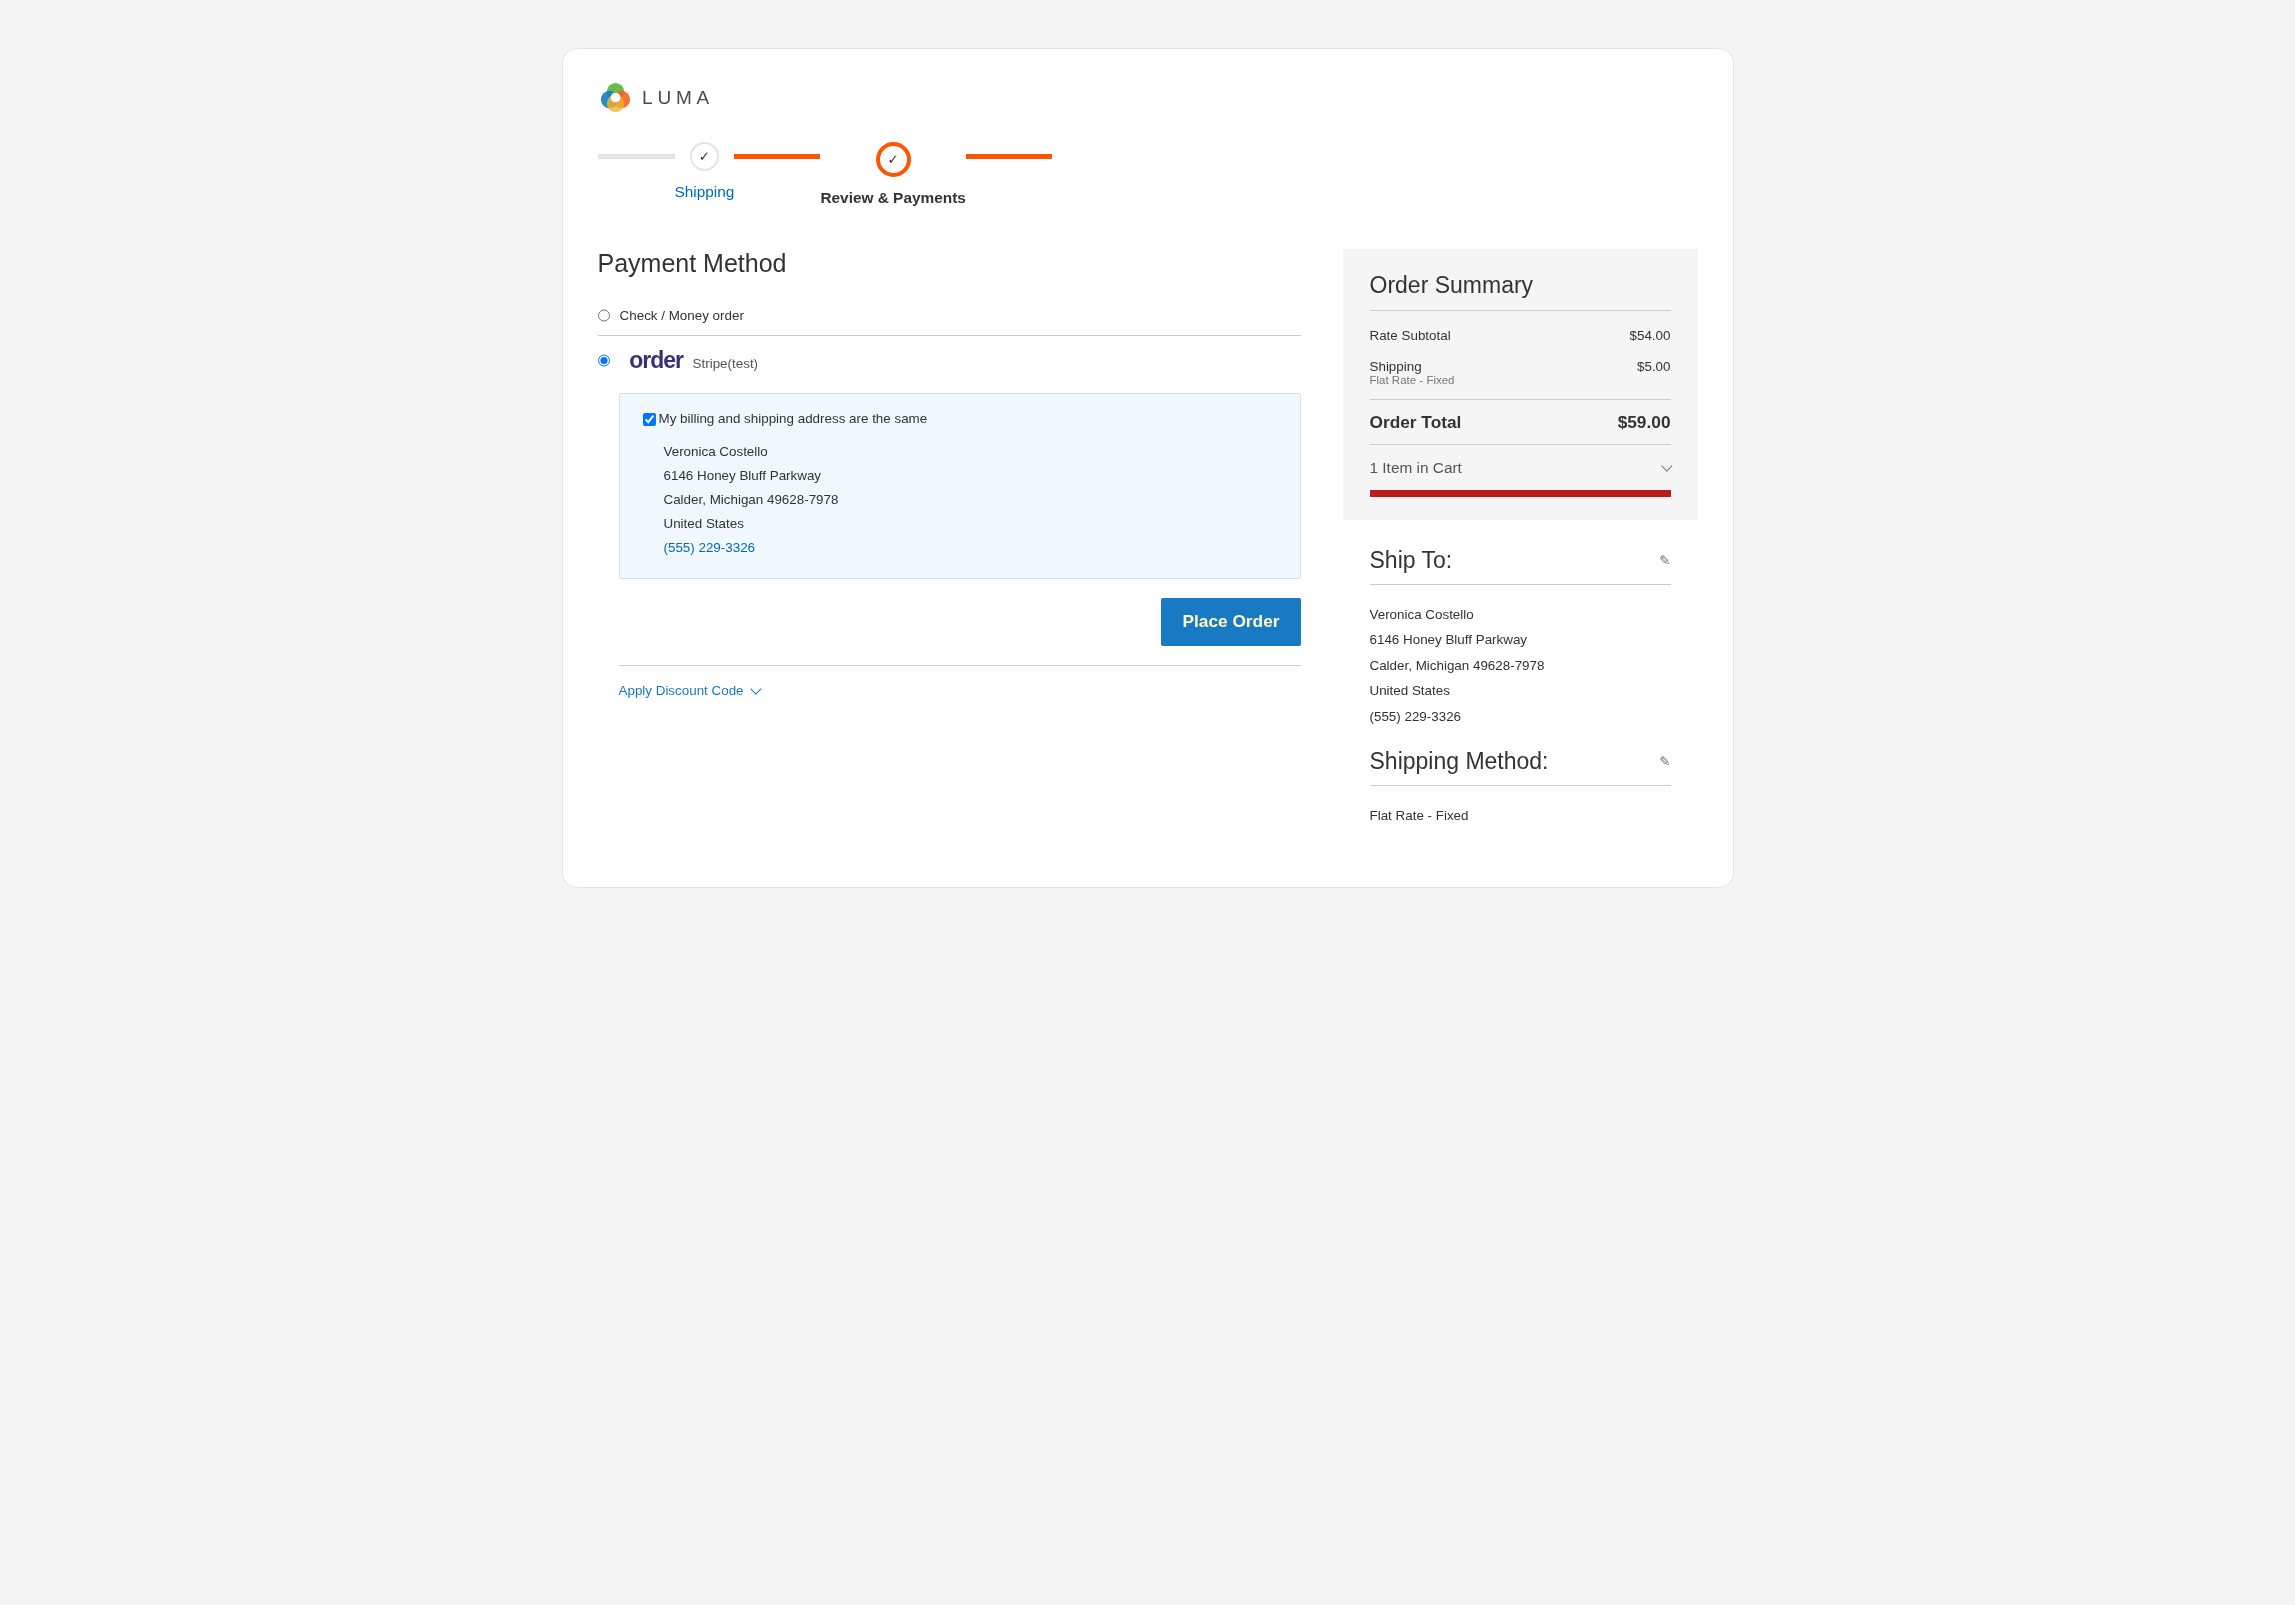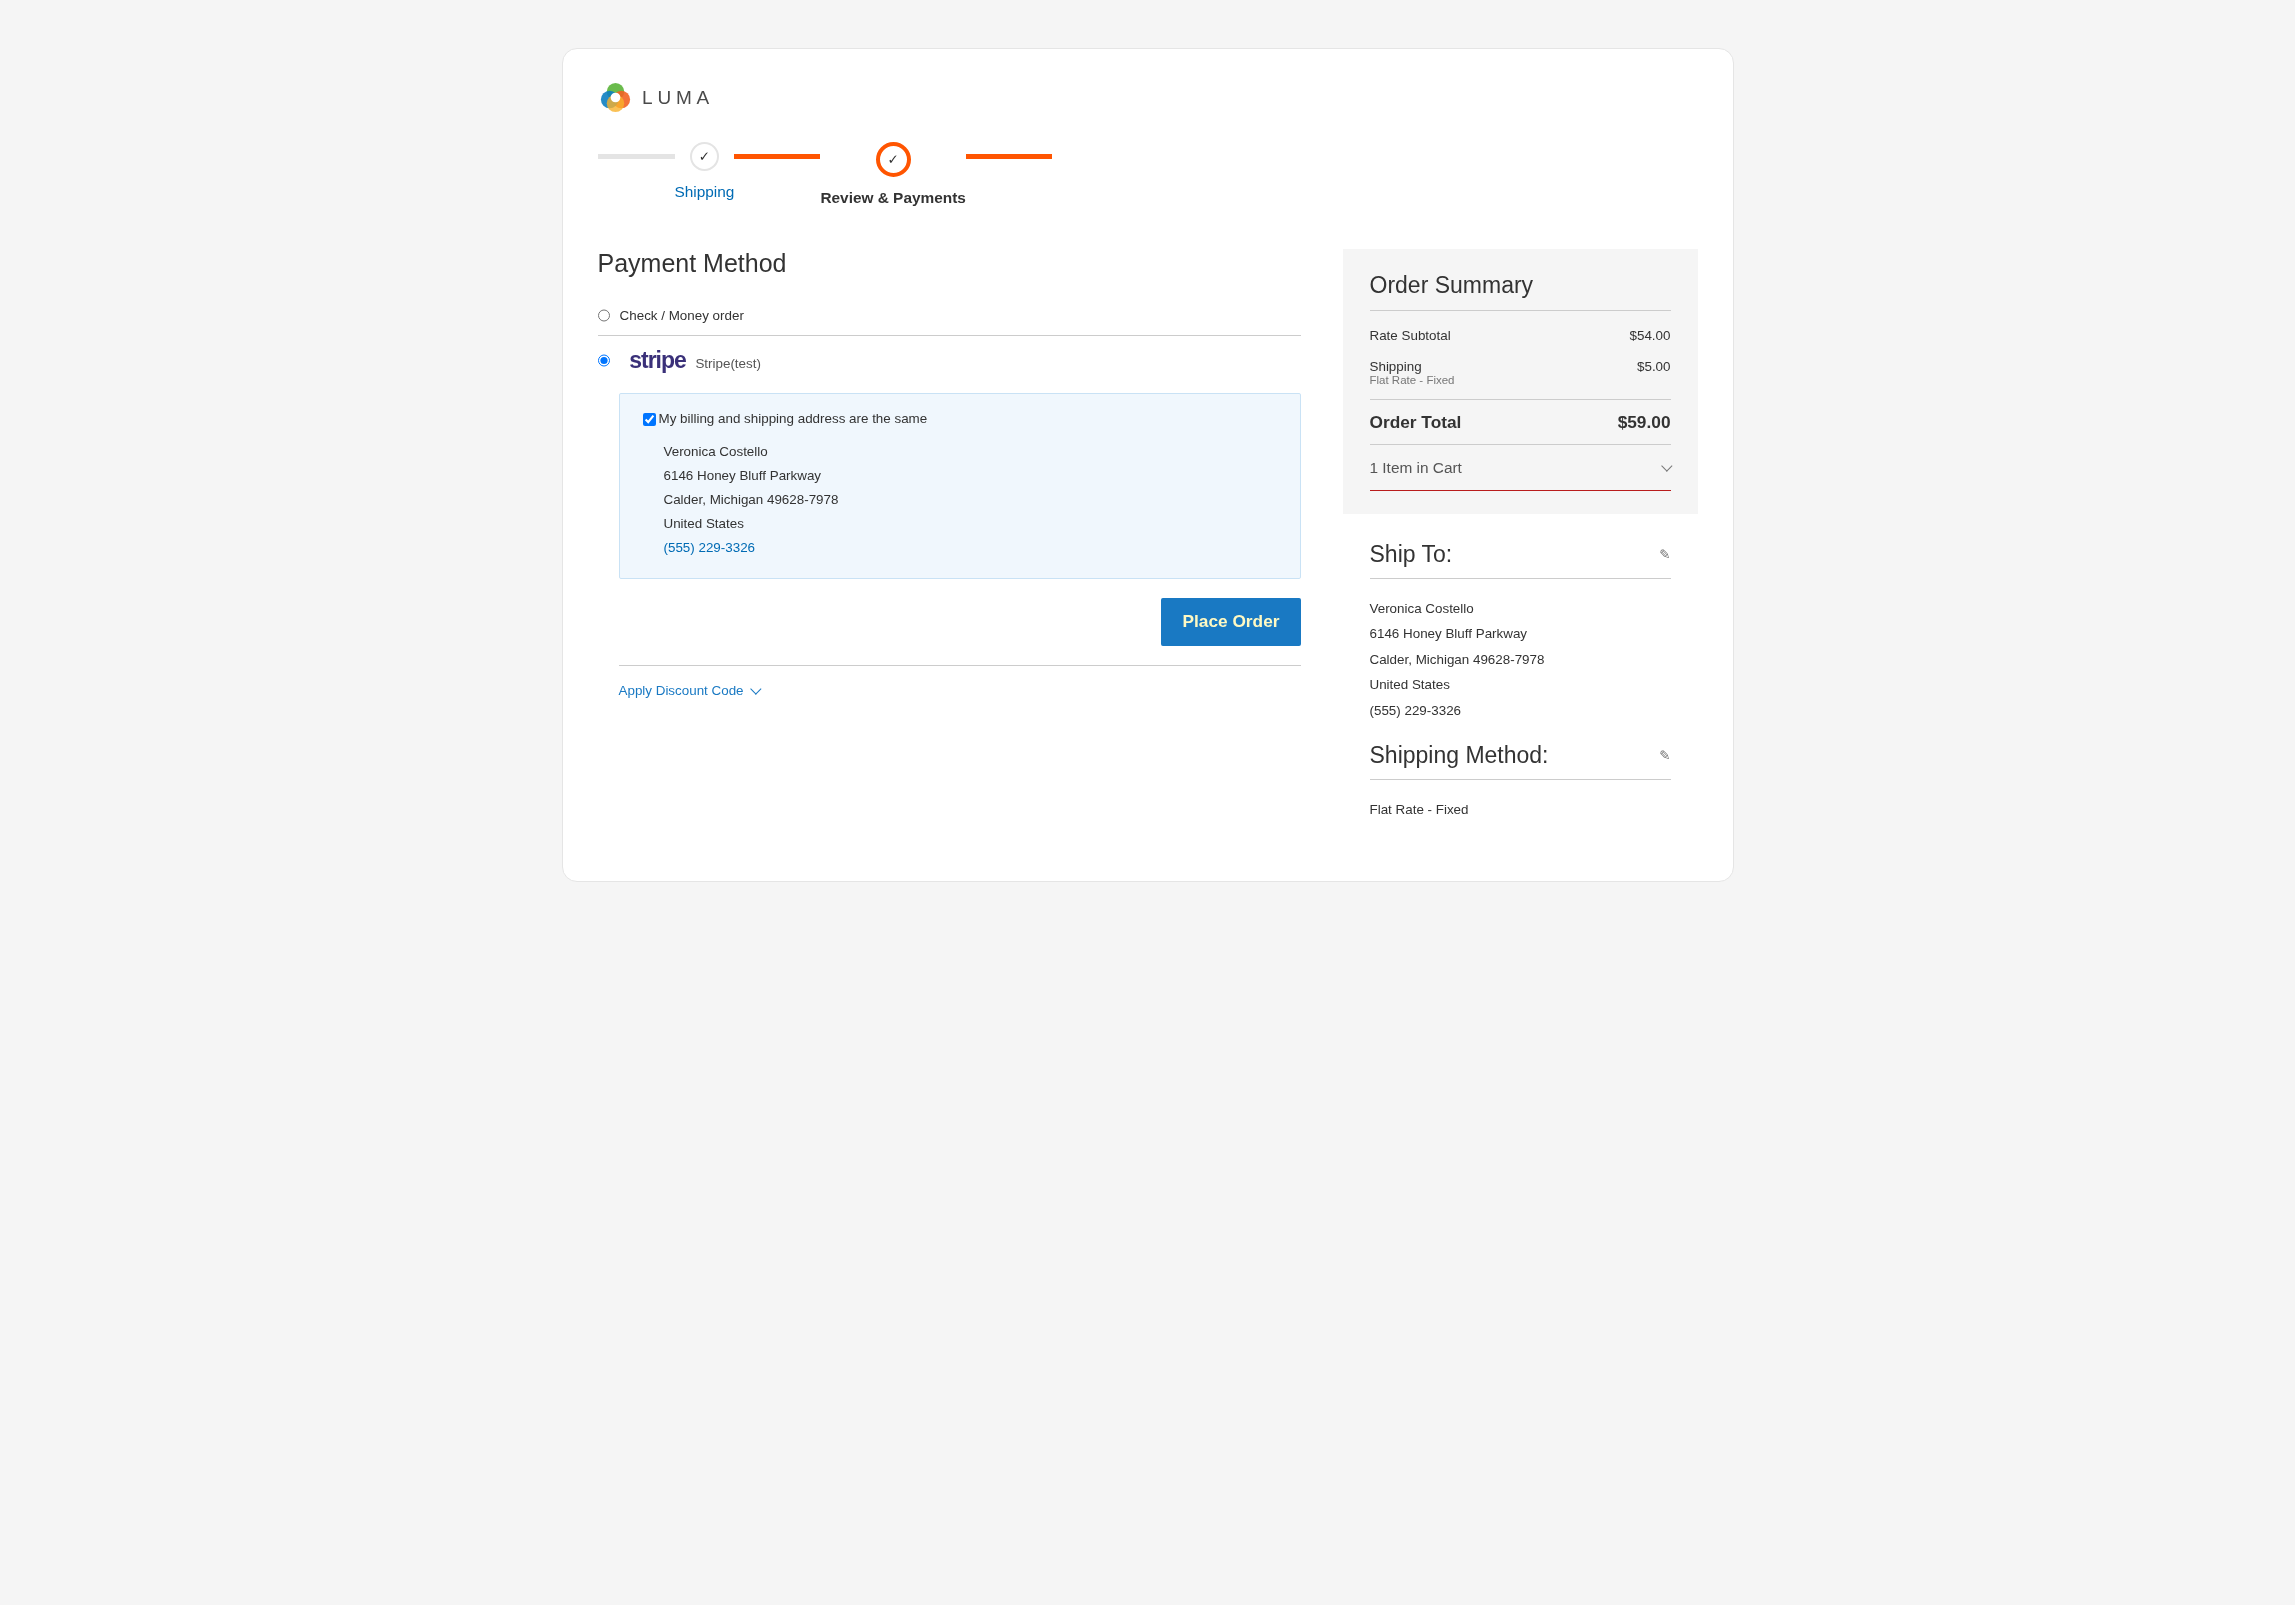--- a/index.html
+++ b/index.html
@@ -170,21 +170,21 @@
   font-size: 17.3px;
   border-top: 1px solid #ccc;
   border-bottom: 1px solid #ccc;
   padding: 11.5px 0;
   margin-top: 5.8px;
   gap: 9px;
 }
 .shipping-detail { color: #777; font-size: 11.5px; }
 .cart-items {
   padding: 13.4px 0;
-  border-bottom: 1px solid #b91c1c;
+  border-bottom: 7px solid #b91c1c;
   display: flex;
   justify-content: space-between;
   align-items: center;
   font-size: 15.4px;
   color: #555;
   cursor: pointer;
 }
 .shipto-box { padding: 0 27px; margin-top: 27px; }
 .shipto-header {
   display: flex;
@@ -252,21 +252,21 @@
       <h1 class="section-title">Payment Method</h1>
 
       <div class="payment-option">
         <input type="radio" name="pm" style="">
         <span class="payment-option-label">Check / Money order</span>
       </div>
 
       <div class="payment-option" style="border-bottom:none;padding-bottom:3.8px">
         <input type="radio" name="pm" checked="" style="">
         <span style="display:flex;align-items:baseline;margin-left:9.6px">
-          <span class="stripe-logo">stripe</span>
+          <span class="stripe-logo">order</span>
           <span class="stripe-sub">Stripe(test)</span>
         </span>
       </div>
 
       <div class="billing-box">
         <label class="billing-same">
           <input type="checkbox" checked="" style="">
           <span>My billing and shipping address are the same</span>
         </label>
         <div class="address-line">Veronica Costello</div>

